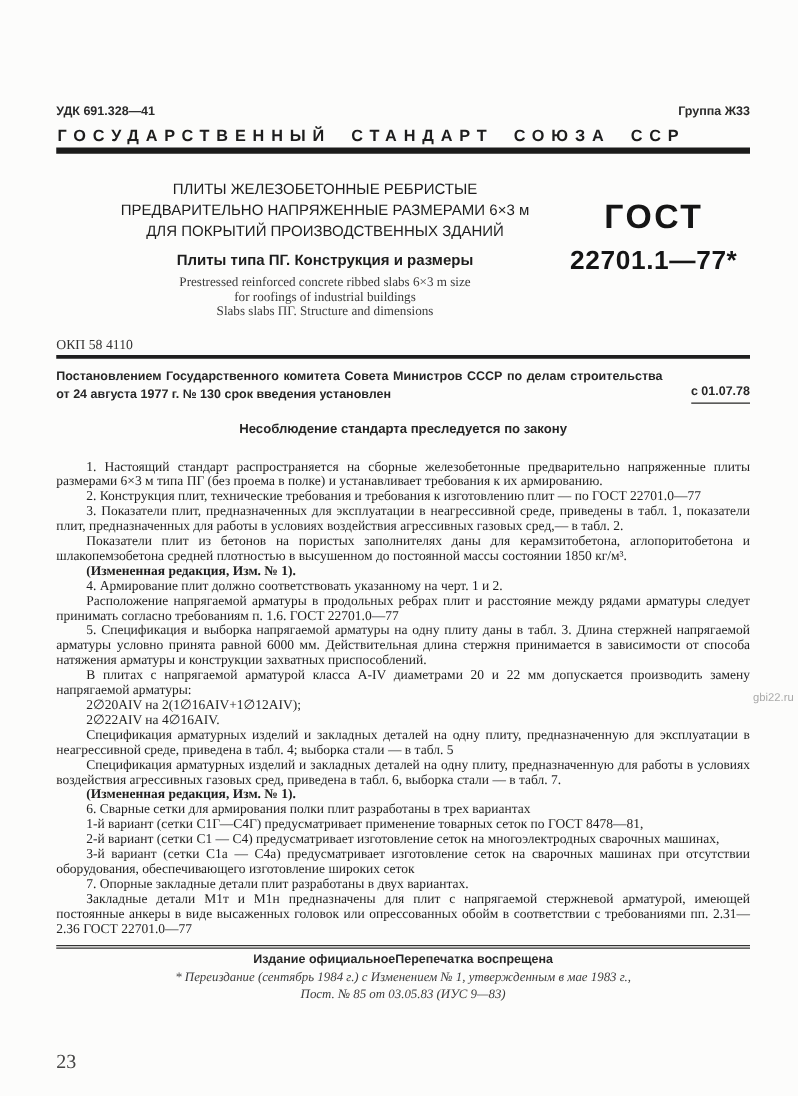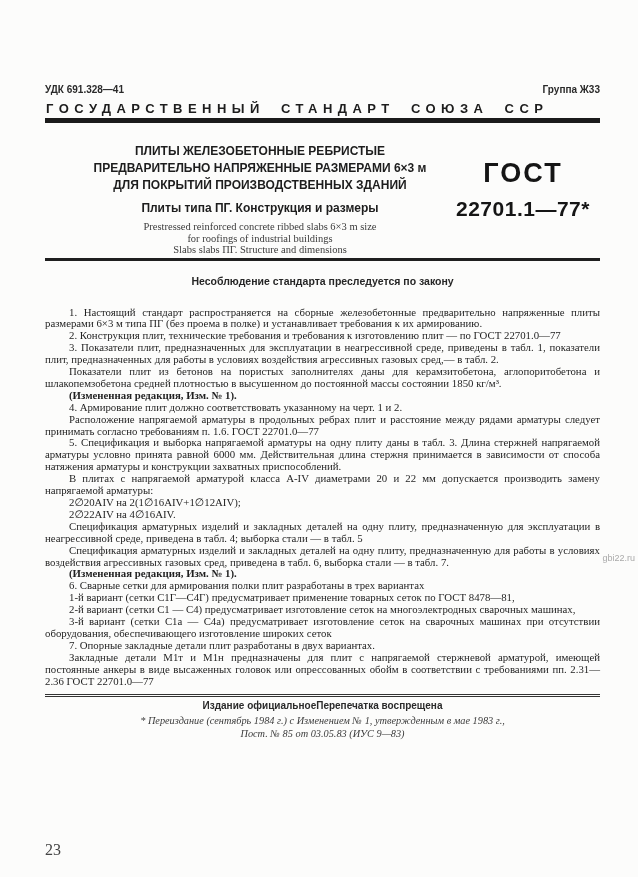--- a/index.html
+++ b/index.html
@@ -31,21 +31,21 @@
     margin:0 0 2px 1px;
   }
   .rule-thick{height:5px;background:#1b1b1b;margin:0 0 2px 0;}
   .rule-mid{height:3px;background:#1f1f1f;margin:2px 0 8px 0;}
   .rule-thin{border:0;border-top:3px double #333;margin:6px 0 3px 0;}
 
   
   .title-wrap{width:402px;margin:20px 0 0 14px;text-align:center;}
   .title-line{
     font-family:"Liberation Sans", sans-serif;
-    font-weight:bold;font-size:12px;line-height:17px;color:#1d1d1d;
+    font-weight:normal;font-size:12px;line-height:17px;color:#1d1d1d;
   }
   .subtitle-ru{
     font-family:"Liberation Sans", sans-serif;
     font-weight:bold;font-size:12px;line-height:14px;color:#1d1d1d;
     margin-top:7px;
   }
   .subtitle-en{ margin-top:6px; }
   .subtitle-en div{
     font-size:10.5px;line-height:11.5px;color:#3a3a3a;
   }
@@ -133,22 +133,27 @@
       <div>for roofings of industrial buildings</div>
       <div>Slabs slabs ПГ. Structure and dimensions</div>
     </div>
   </div>
 
   <div class="gost-block">
     <div class="gost-label">ГОСТ</div>
     <div class="gost-number">22701.1—77*</div>
   </div>
 
+  <div class="okp">ОКП 58 4110</div>
   <div class="rule-mid"></div>
 
+  <div class="decree">
+    <span>Постановлением Государственного комитета Совета Министров СССР по делам строительства от 24 августа 1977 г. № 130 срок введения установлен</span>
+    <span class="decree-date">с 01.07.78</span>
+  </div>
 
   <div class="law-notice">Несоблюдение стандарта преследуется по закону</div>
 
   <div class="body-text">
 
       <p>1. Настоящий стандарт распространяется на сборные железобетонные предварительно напряженные плиты размерами 6×3 м типа ПГ (без проема в полке) и устанавливает требования к их армированию.</p>
 
       <p>2. Конструкция плит, технические требования и требования к изготовлению плит — по ГОСТ 22701.0—77</p>
 
       <p>3. Показатели плит, предназначенных для эксплуатации в неагрессивной среде, приведены в табл. 1, показатели плит, предназначенных для работы в условиях воздействия агрессивных газовых сред,— в табл. 2.</p>

